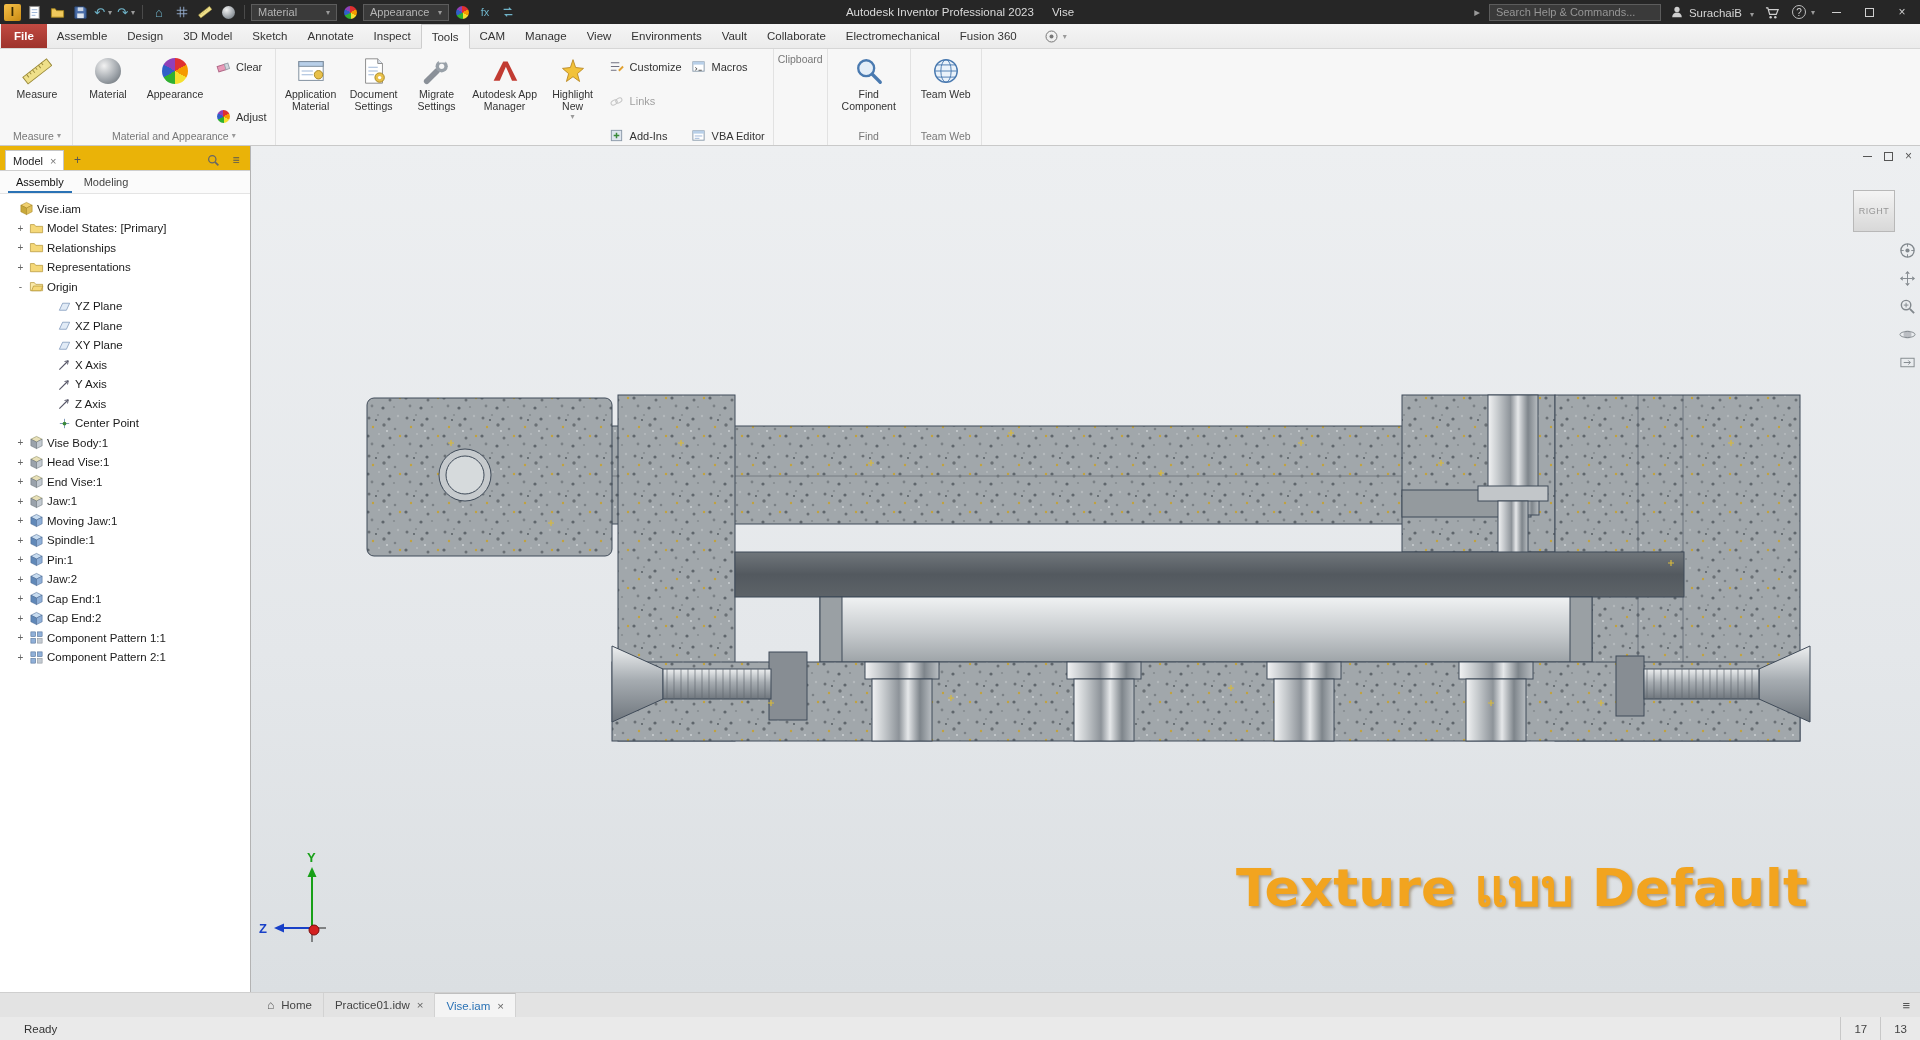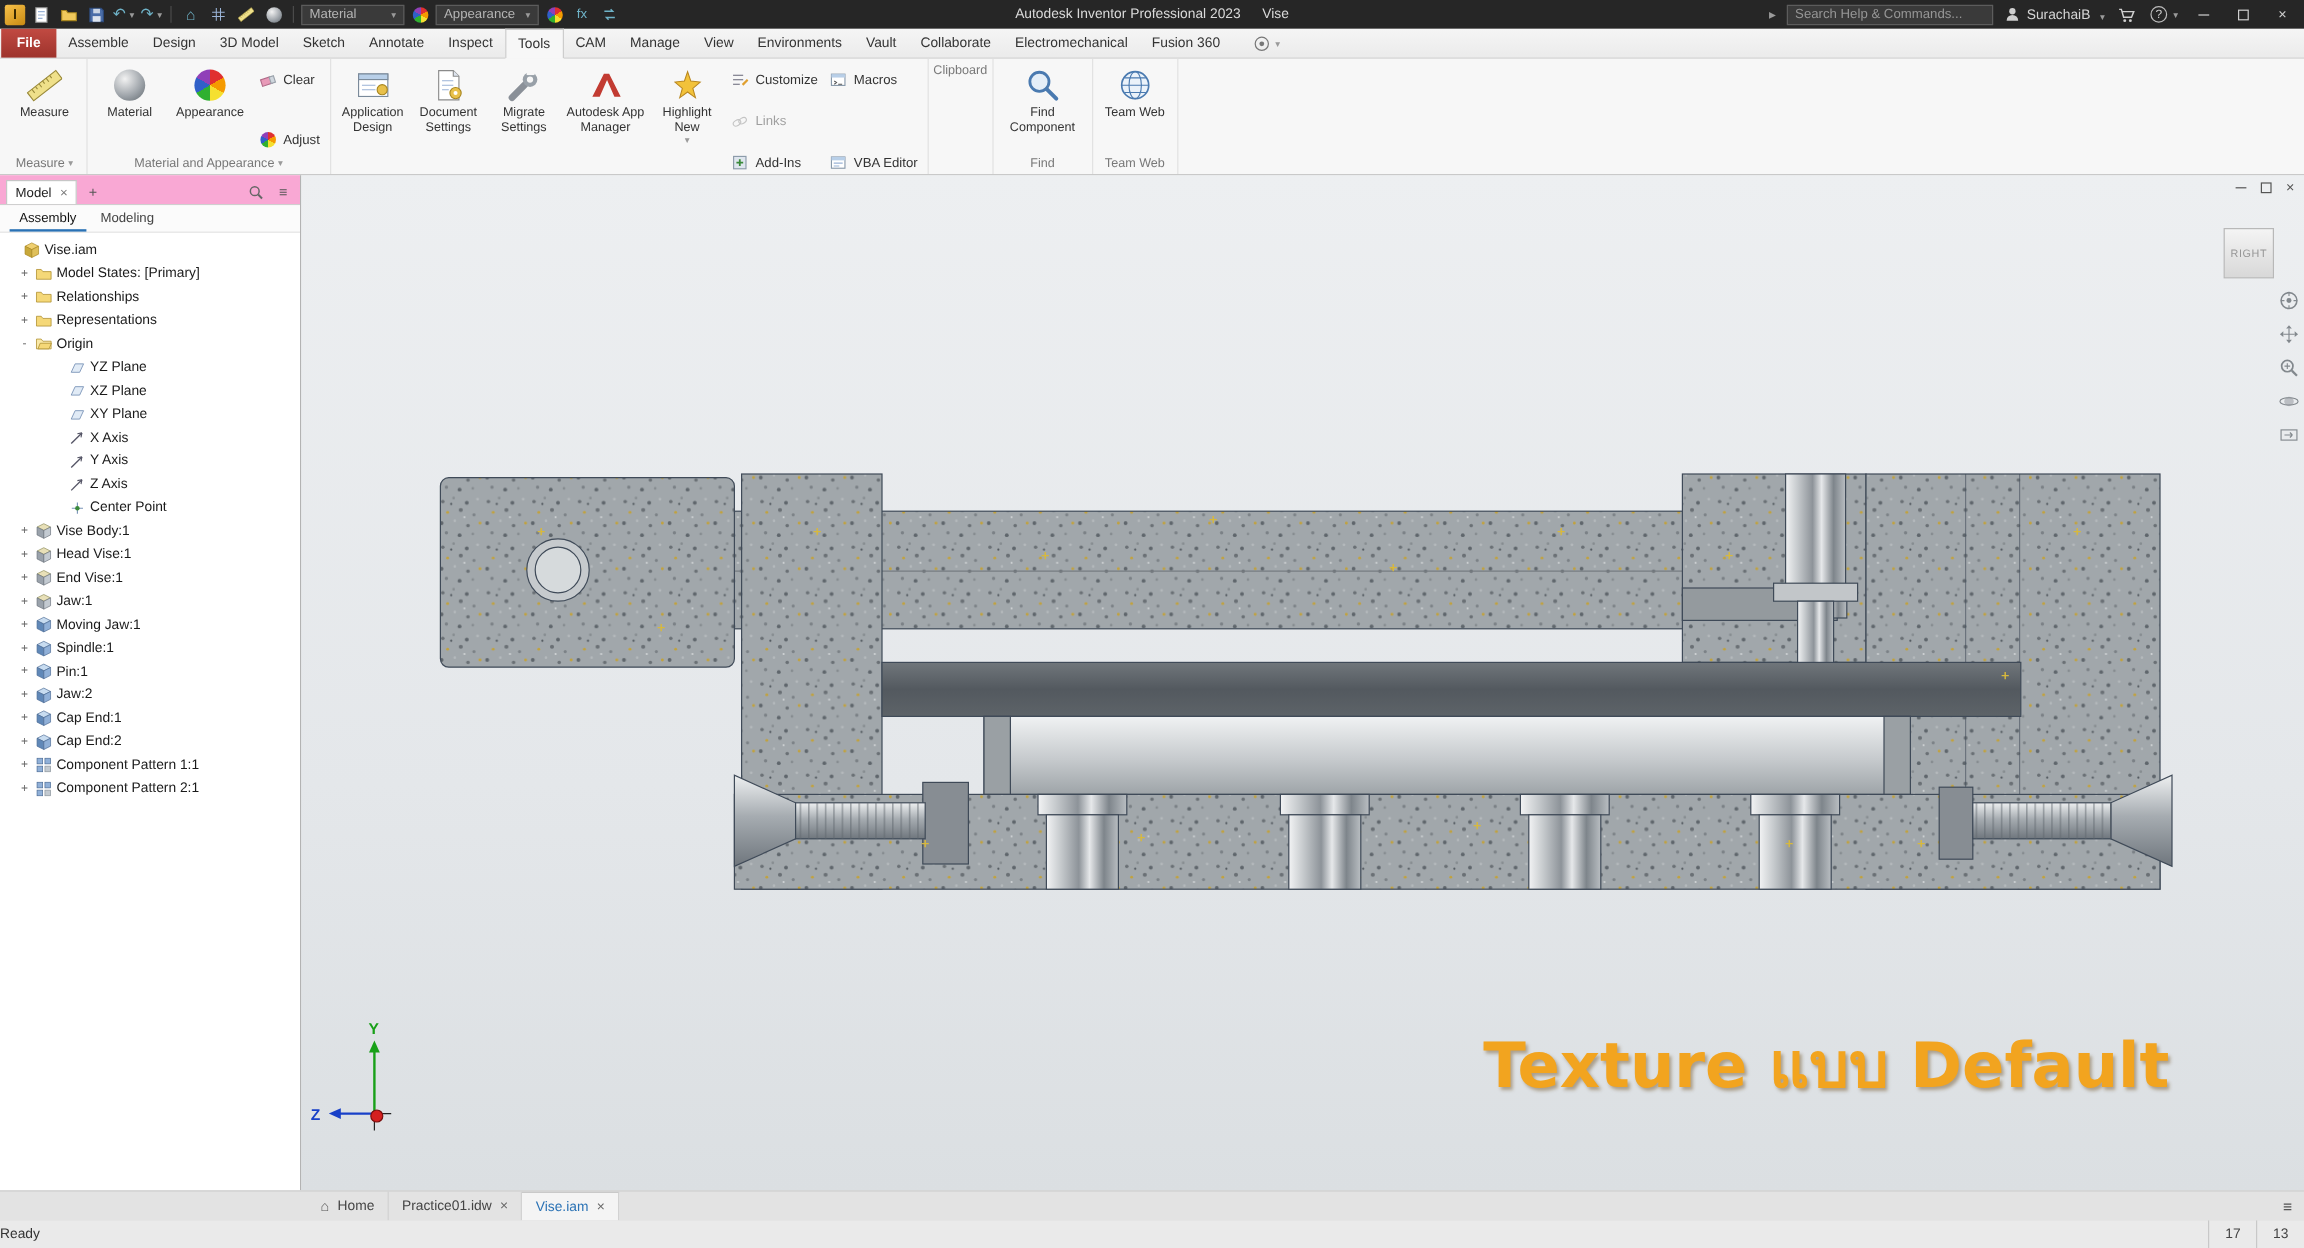--- a/index.html
+++ b/index.html
@@ -46,21 +46,21 @@
   .rbtn-lg .icon{height:34px;display:flex;align-items:center;justify-content:center}
   .rbtn-lg .lbl{font-size:10.5px;color:#333;text-align:center;line-height:1.15}
   .rbtn-lg.caret::after{margin:0}
   .rstack{display:flex;flex-direction:column;justify-content:space-between;padding-top:5px;gap:3px}
   .rbtn-sm{display:flex;align-items:center;gap:5px;font-size:11px;color:#333;padding:1px 4px;height:19px;white-space:nowrap}
   .rbtn-sm .icon{width:16px;height:16px;display:flex;align-items:center;justify-content:center}
   .disabled{opacity:.45;filter:grayscale(.7)}
 
   
   .browser{position:absolute;left:0;top:146px;width:251px;height:846px;background:#fff;border-right:1px solid #b3b3b3;display:flex;flex-direction:column}
-  .bheader{height:25px;background:#f9a8d4;display:flex;align-items:flex-end;border-bottom:1px solid #cfcfcf;padding:0 5px;gap:5px}
+  .bheader{height:25px;background:#eab308;display:flex;align-items:flex-end;border-bottom:1px solid #cfcfcf;padding:0 5px;gap:5px}
   .btab{background:#fff;border:1px solid #c6c6c6;border-bottom:none;height:20px;display:flex;align-items:center;padding:0 7px;font-size:11px;gap:7px;color:#222}
   .btab .x{color:#777;font-size:11px}
   .bplus{width:16px;height:20px;display:flex;align-items:center;justify-content:center;color:#555}
   .bhspace{flex:1}
   .bicon{width:18px;height:20px;display:flex;align-items:center;justify-content:center;color:#555}
   .vtabs{height:23px;display:flex;gap:4px;padding:3px 8px 0;border-bottom:1px solid #e4e4e4;font-size:11px;background:#fbfbfb}
   .vtab{padding:2px 8px 3px;color:#444}
   .vtab.active{color:#111;border-bottom:2px solid #2a72b5}
   .tree{flex:1;overflow:hidden;padding:5px 0 0 5px;font-size:11.5px;color:#1a1a1a}
   .trow{display:flex;align-items:center;height:19.5px;gap:3px;white-space:nowrap}
@@ -80,21 +80,21 @@
 
   
   .doctabs{position:absolute;left:0;right:0;top:992px;height:25px;background:#e3e3e3;border-top:1px solid #cfcfcf;display:flex;align-items:flex-end;padding-left:256px;font-size:11.5px}
   .dtab{display:flex;align-items:center;gap:7px;height:24px;padding:0 11px;color:#444;border-right:1px solid #d2d2d2}
   .dtab .x{color:#666}
   .dtab.active{background:#f4f4f4;color:#2a72b5;border-top:1px solid #bfbfbf}
   .dhome{font-size:12px;color:#555}
   .dburger{margin-left:auto;margin-right:10px;color:#555;font-size:13px;height:24px;display:flex;align-items:center}
 
   
-  .statusbar{position:absolute;left:0;right:0;top:1017px;height:23px;background:#eaeaea;display:flex;align-items:center;font-size:11.5px;color:#333;padding-left:0}
+  .statusbar{position:absolute;left:0;right:0;top:1017px;height:23px;background:#eaeaea;display:flex;align-items:center;font-size:11.5px;color:#333;padding-left:24px}
   .sspace{flex:1}
   .scell{border-left:1px solid #c8c8c8;height:100%;display:flex;align-items:center;padding:0 13px;color:#444}
   .hidden-defs{position:absolute;width:0;height:0;overflow:hidden}
 </style>
 </head>
 <body>
 
 <svg class="hidden-defs" xmlns="http://www.w3.org/2000/svg" aria-hidden="true">
   <defs>
     <symbol id="i-page" viewBox="0 0 16 16">
@@ -446,21 +446,21 @@
     </div>
 
     <div class="rgroup">
       <div class="rbody">
         <div class="rbtn-lg">
           <span class="icon">
               <svg width="30" height="30">
                 <use href="#i-window"></use>
               </svg>
             </span>
-          <span class="lbl">Application Design</span>
+          <span class="lbl">Application Material</span>
         </div>
         <div class="rbtn-lg">
           <span class="icon">
               <svg width="30" height="30">
                 <use href="#i-page-gear"></use>
               </svg>
             </span>
           <span class="lbl">Document Settings</span>
         </div>
         <div class="rbtn-lg">

